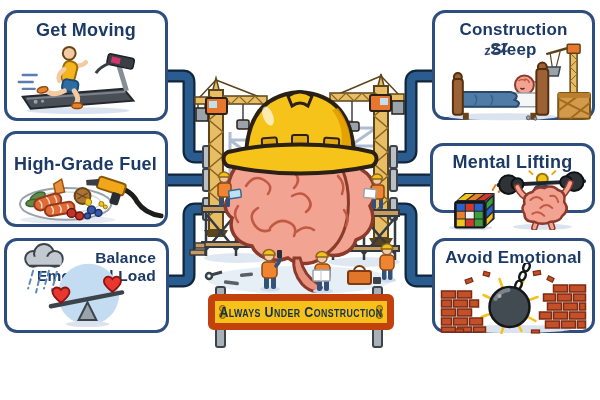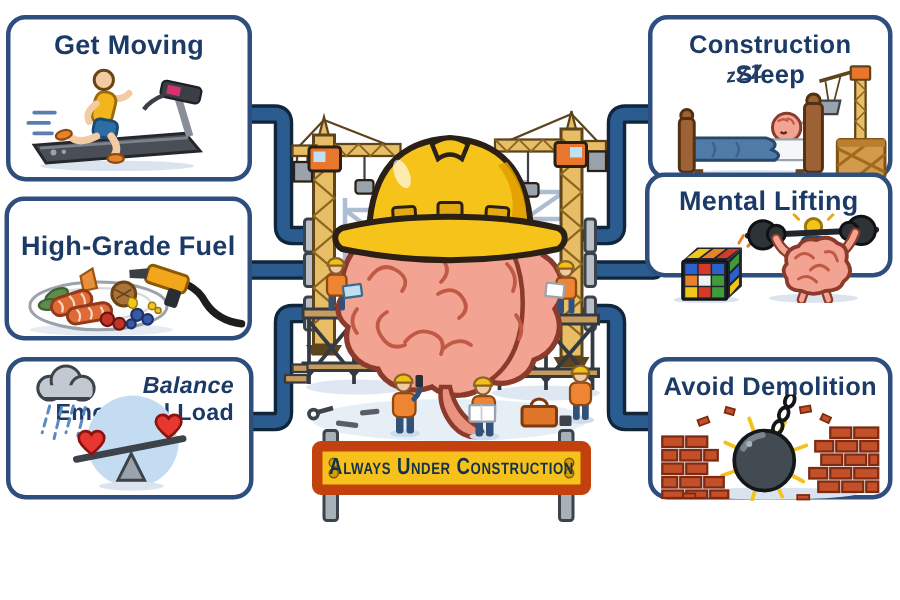--- a/index.html
+++ b/index.html
@@ -253,21 +253,21 @@
         <rect x="-14" y="-6" width="28" height="12" rx="3" fill="#f2a71b" stroke="#8c5a06" stroke-width="2"></rect>
         <rect x="3" y="5" width="9" height="12" rx="2" fill="#2a2d33"></rect>
         <polygon points="-14,-3 -26,2 -24,7 -13,4" fill="#3a3f45"></polygon>
       </g>
       <path d="M81,38 q-3,5 0,7 q4,2 5,-2 q1,-4 -5,-5" fill="#f2c51d" stroke="#9c7708" stroke-width="1"></path>
     </svg>
   </div>
 
   <div class="box" id="box-balance" style="left:4px;top:238px;width:165px;height:95px;">
     <div class="box-title" style="font-size:15.5px;">
-      <span style="display:block;font-style:italic;">Balance</span>
+      <span style="display:block;">Balance</span>
       <span style="display:block;">Emotional Load</span>
     </div>
     <svg class="box-art" style="top:0;width:159px;height:89px;" viewBox="0 0 160 90">
       <circle cx="82" cy="54" r="31" fill="#c4dcf2"></circle>
       <path d="M108,34 A30,30 0 0 1 113,50" stroke="#ffffff" stroke-width="3" fill="none" opacity="0.85"></path>
       <g>
         <circle cx="26" cy="18" r="8" fill="#c3c9d1" stroke="#3c434b" stroke-width="2"></circle>
         <circle cx="37" cy="13" r="10" fill="#c3c9d1" stroke="#3c434b" stroke-width="2"></circle>
         <circle cx="48" cy="18" r="8" fill="#c3c9d1" stroke="#3c434b" stroke-width="2"></circle>
         <rect x="21" y="16" width="34" height="9" rx="4" fill="#c3c9d1"></rect>
@@ -322,21 +322,21 @@
         <path d="M26,55 H76 Q86,58 80,63 Q88,66 82,70 H26 Q21,62 26,55 Z" fill="#4f7ba6" stroke="#27486b" stroke-width="2"></path>
         <path d="M40,58 q4,4 0,10 M56,58 q4,4 0,10" stroke="#3a618a" stroke-width="1.5" fill="none"></path>
         <rect x="18" y="42" width="10" height="36" rx="3" fill="#9c6134" stroke="#53300f" stroke-width="2"></rect>
         <rect x="102" y="32" width="12" height="46" rx="3" fill="#9c6134" stroke="#53300f" stroke-width="2"></rect>
       </g>
       <circle cx="94" cy="81" r="2" fill="#9aa2ab" stroke="#565b61" stroke-width="1"></circle>
       <circle cx="101" cy="82" r="1.5" fill="#9aa2ab" stroke="#565b61" stroke-width="1"></circle>
     </svg>
   </div>
 
-  <div class="box" id="box-lifting" style="left:430px;top:115px;width:165px;height:70px;">
+  <div class="box" id="box-lifting" style="left:430px;top:143px;width:165px;height:70px;">
     <div class="box-title" style="padding-top:6px;font-size:18px;">Mental Lifting</div>
     <svg class="box-art" style="top:24px;width:159px;height:60px;" viewBox="0 0 160 60">
       <ellipse cx="110" cy="57" rx="30" ry="3" fill="#dbe4ee"></ellipse>
       <ellipse cx="38" cy="58" rx="22" ry="2.5" fill="#dbe4ee"></ellipse>
       <g>
         <polygon points="22,32 32,23 62,23 52,32" fill="#22262c"></polygon>
         <polygon points="25,30 33,24 41,24 33,30" fill="#f2c51d"></polygon>
           <polygon points="35,30 43,24 51,24 43,30" fill="#e8822a"></polygon>
           <polygon points="45,30 53,24 60,24 52,30" fill="#d43a2a"></polygon>
         <polygon points="52,32 62,23 62,49 52,58" fill="#22262c"></polygon>
@@ -374,21 +374,21 @@
         <path d="M124,30 Q134,24 138,13" stroke="#f2a392" stroke-width="4" fill="none" stroke-linecap="round"></path>
         <path d="M104,52 L102,58 M118,52 L120,58" stroke="#8c3a2b" stroke-width="6.5" stroke-linecap="round"></path>
         <path d="M104,52 L102,58 M118,52 L120,58" stroke="#f2a392" stroke-width="3.5" stroke-linecap="round"></path>
         <path d="M92,34 Q90,24 100,22 Q104,16 112,18 Q120,14 126,20 Q134,22 132,32 Q138,40 130,46 Q128,52 118,52 Q110,56 102,52 Q92,52 92,44 Q88,38 92,34 Z" fill="#f2a392" stroke="#8c3a2b" stroke-width="2.5"></path>
         <path d="M98,30 q6,-6 12,0 M108,38 q6,-6 12,0 M100,44 q6,-4 12,2 M118,26 q6,-2 8,6" stroke="#c05a44" stroke-width="2" fill="none" stroke-linecap="round"></path>
       </g>
     </svg>
   </div>
 
   <div class="box" id="box-demolition" style="left:432px;top:238px;width:163px;height:95px;">
-    <div class="box-title" style="padding-top:7px;font-size:17px;">Avoid Demolition</div>
+    <div class="box-title" style="padding-top:7px;font-size:17px;">Avoid Emotional</div>
     <svg class="box-art" style="top:22px;width:157px;height:71px;" viewBox="0 0 156 71">
       <ellipse cx="78" cy="66" rx="58" ry="4" fill="#dbe4ee"></ellipse>
       <g stroke="#f5c11a" stroke-width="2.5" stroke-linecap="round">
         <path d="M74,44 l-26,-12 M74,44 l-10,-28 M74,44 l14,-26 M74,44 l28,-10 M74,44 l-28,10 M74,44 l26,14 M74,44 l-8,26 M74,44 l12,24"></path>
       </g>
       <g fill="#c4502a" stroke="#7e2a12" stroke-width="1.5">
         <rect x="6" y="28" width="14" height="7"></rect>
           <rect x="22" y="28" width="14" height="7"></rect>
         <rect x="6" y="37" width="10" height="7"></rect>
           <rect x="18" y="37" width="14" height="7"></rect>

